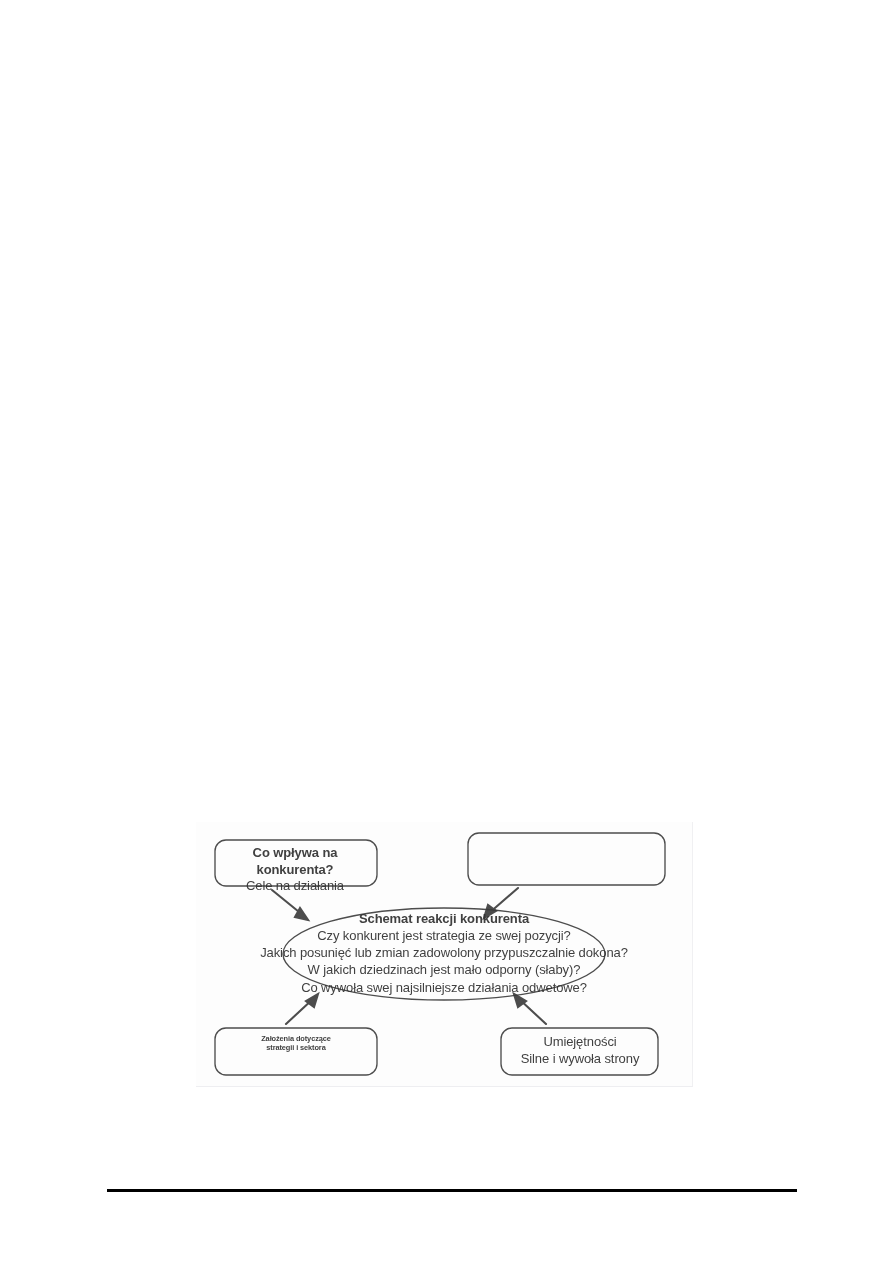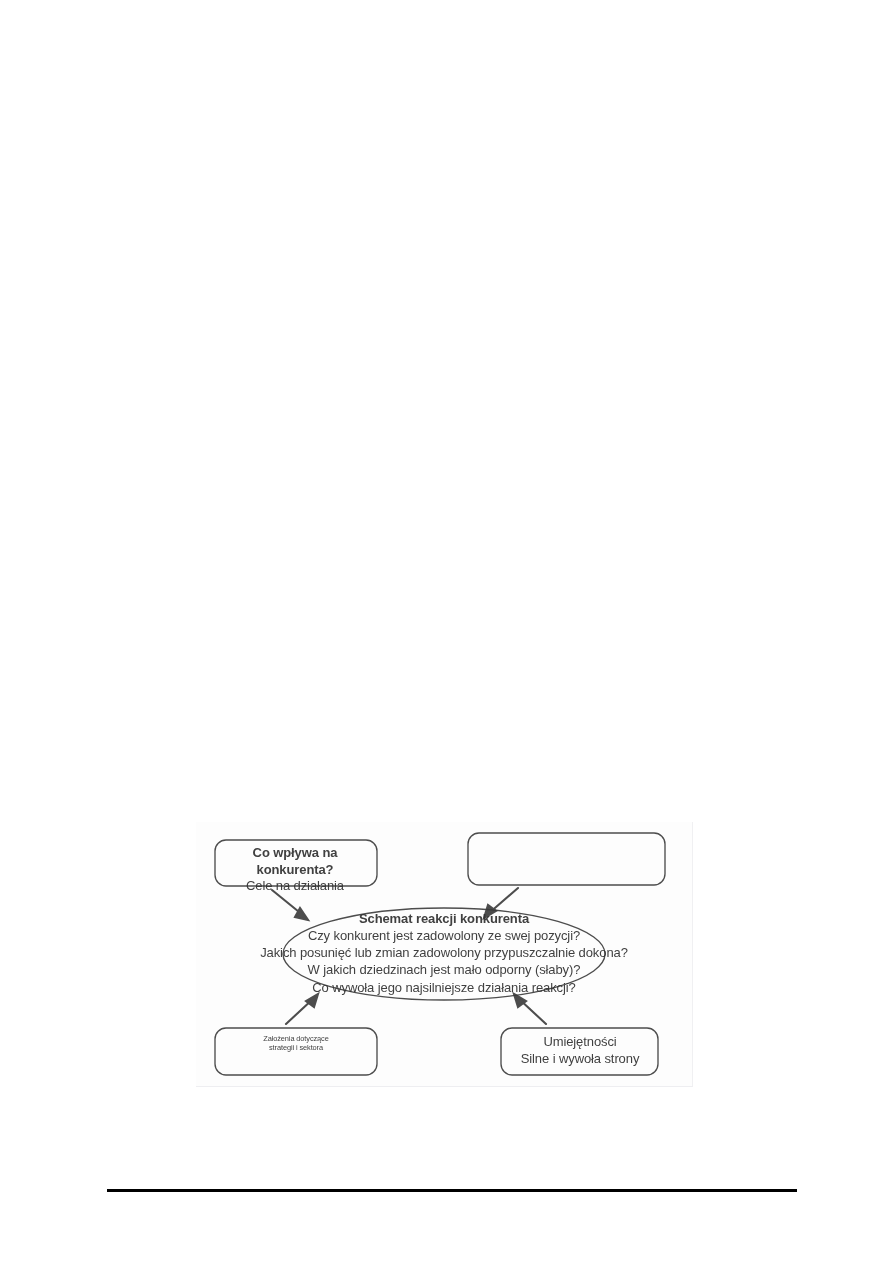--- a/index.html
+++ b/index.html
@@ -84,20 +84,21 @@
     width: 376px;
     font-size: 13px;
     line-height: 1.32;
   }
   
   #bl-text {
     left: 22px;
     top: 212px;
     width: 156px;
     font-size: 7.4px;
+    font-weight: bold;
   }
   
   #br-text {
     left: 308px;
     top: 212px;
     width: 152px;
     font-size: 13px;
   }
 
   
@@ -164,24 +165,24 @@
     </svg>
 
     <div class="node-text" id="tl-text">
       <span class="hd">Co wpływa na konkurenta?</span>
       <span class="ln">Cele na działania</span>
     </div>
 
 
     <div class="node-text" id="center-text">
       <span class="hd">Schemat reakcji konkurenta</span>
-      <span class="ln">Czy konkurent jest zadowolony ze swej pozycji?</span>
+      <span class="ln">Czy konkurent jest strategia ze swej pozycji?</span>
       <span class="ln">Jakich posunięć lub zmian zadowolony przypuszczalnie dokona?</span>
       <span class="ln">W jakich dziedzinach jest mało odporny (słaby)?</span>
-      <span class="ln">Co wywoła jego najsilniejsze działania reakcji?</span>
+      <span class="ln">Co wywoła swej najsilniejsze działania odwetowe?</span>
     </div>
 
     <div class="node-text" id="bl-text">
       <span class="ln">Założenia dotyczące</span>
       <span class="ln">strategii i sektora</span>
     </div>
 
     <div class="node-text" id="br-text">
       <span class="ln">Umiejętności</span>
       <span class="ln">Silne i wywoła strony</span>

